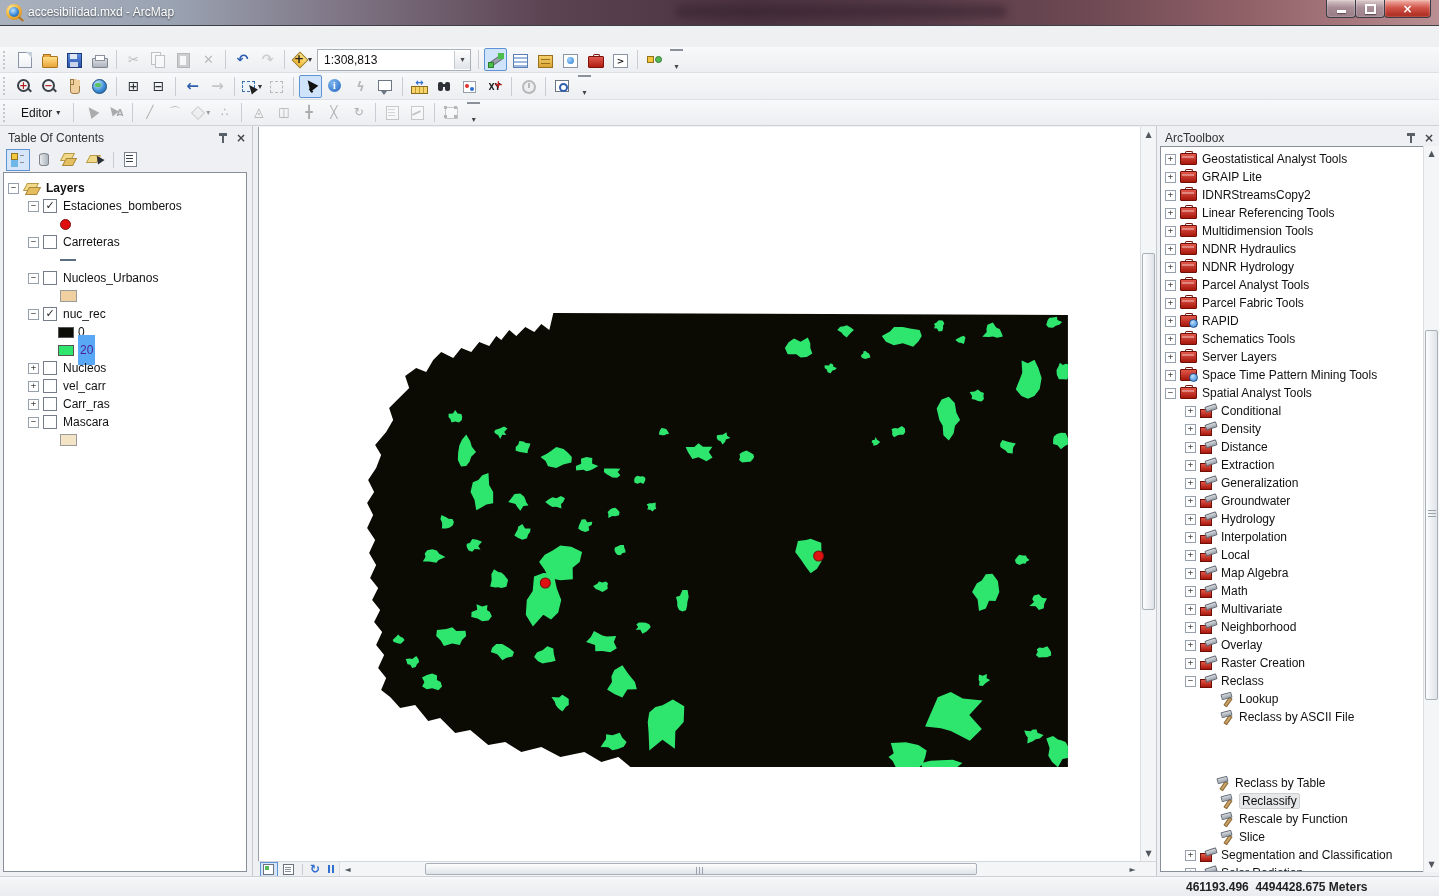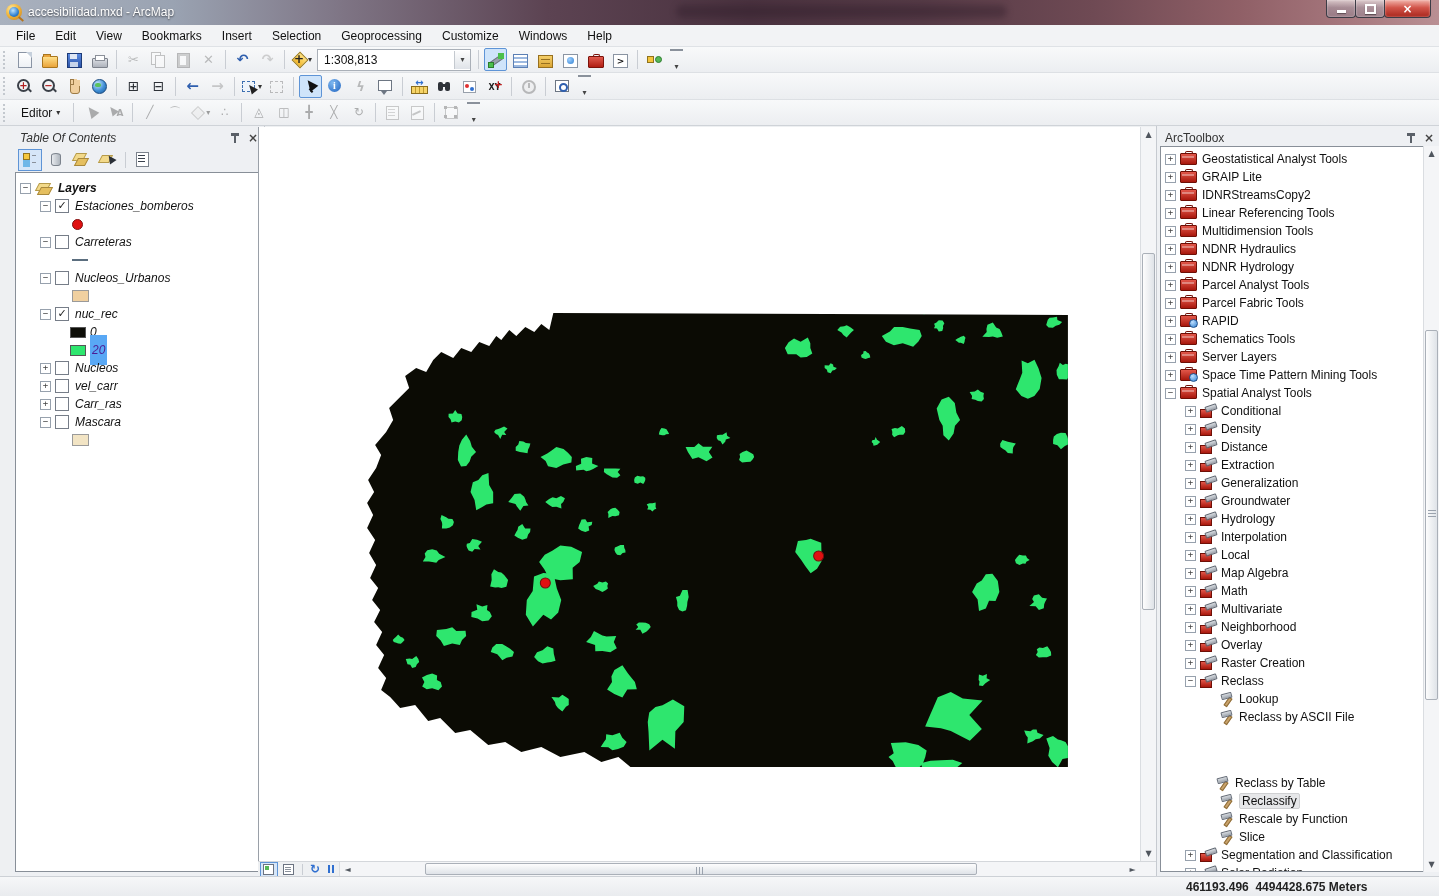--- a/index.html
+++ b/index.html
@@ -148,21 +148,21 @@
   .ic-attributes::before{content:"";position:absolute;left:2px;top:2px;width:11px;height:12px;background:#fff;border:1px solid #8a94a2;}
   .ic-attributes::after{content:"";position:absolute;left:4px;top:5px;width:7px;height:1px;background:#9db0c8;box-shadow:0 3px 0 #9db0c8,0 6px 0 #9db0c8;}
   .ic-sketch-properties::before{content:"";position:absolute;left:2px;top:2px;width:11px;height:12px;background:#fff;border:1px solid #8a94a2;}
   .ic-sketch-properties::after{content:"";position:absolute;left:3px;top:8px;width:9px;height:2px;background:#5c96d6;transform:rotate(-25deg);}
   .ic-edit-vertices::before{content:"";position:absolute;left:2px;top:3px;width:11px;height:10px;background:#fff;border:1px solid #8a94a2;}
   .ic-edit-vertices::after{content:"";position:absolute;left:1px;top:2px;width:3px;height:3px;background:#3c7d3c;
     box-shadow:10px 0 0 #3c7d3c,0 9px 0 #3c7d3c,10px 9px 0 #3c7d3c;}
 
   
   .panel{position:absolute;background:#eef0f3;}
-  .toc-panel{left:12px;top:126px;width:252px;height:750px;border-right:1px solid #c6cad0;font-style:italic;}
+  .toc-panel{left:0;top:126px;width:252px;height:750px;border-right:1px solid #c6cad0;}
   .tbx-panel{left:1156px;top:126px;width:283px;height:750px;border-left:1px solid #c6cad0;}
   .phead{height:20px;display:flex;align-items:center;padding:2px 4px 0 8px;color:#333;}
   .phead .sp{flex:1;}
   .pin{width:12px;height:12px;position:relative;margin-right:5px;}
   .pin::before{content:"";position:absolute;left:5px;top:3px;width:2px;height:8px;background:#5a6068;}
   .pin::after{content:"";position:absolute;left:2px;top:1px;width:8px;height:3px;background:#5a6068;}
   .pclose{width:14px;text-align:center;color:#444;font-size:12px;font-weight:bold;}
   .toc-tools{height:24px;display:flex;align-items:center;padding-left:5px;}
   .ttbtn{position:relative;width:22px;height:20px;border:1px solid transparent;margin:0 1px;flex:none;}
   .ttbtn.active{border-color:#5e94d6;background:#d6e6f8;}
@@ -261,32 +261,20 @@
       <span class="cap">
           <i class="bar"></i>
         </span>
       <span class="cap">
           <i class="sq"></i>
         </span>
       <span class="cap close glyph">×</span>
     </div>
   </div>
 
-  <div class="menubar" id="menubar">
-      <span class="menu-item">File</span>
-      <span class="menu-item">Edit</span>
-      <span class="menu-item">View</span>
-      <span class="menu-item">Bookmarks</span>
-      <span class="menu-item">Insert</span>
-      <span class="menu-item">Selection</span>
-      <span class="menu-item">Geoprocessing</span>
-      <span class="menu-item">Customize</span>
-      <span class="menu-item">Windows</span>
-      <span class="menu-item">Help</span>
-    </div>
 
   <div class="tbrow tb1" id="tb1">
       <span class="grip"></span>
       <span class="tbtn">
         <span class="ic glyph ic-new"></span>
       </span>
       <span class="tbtn">
         <span class="ic glyph ic-open"></span>
       </span>
       <span class="tbtn">

